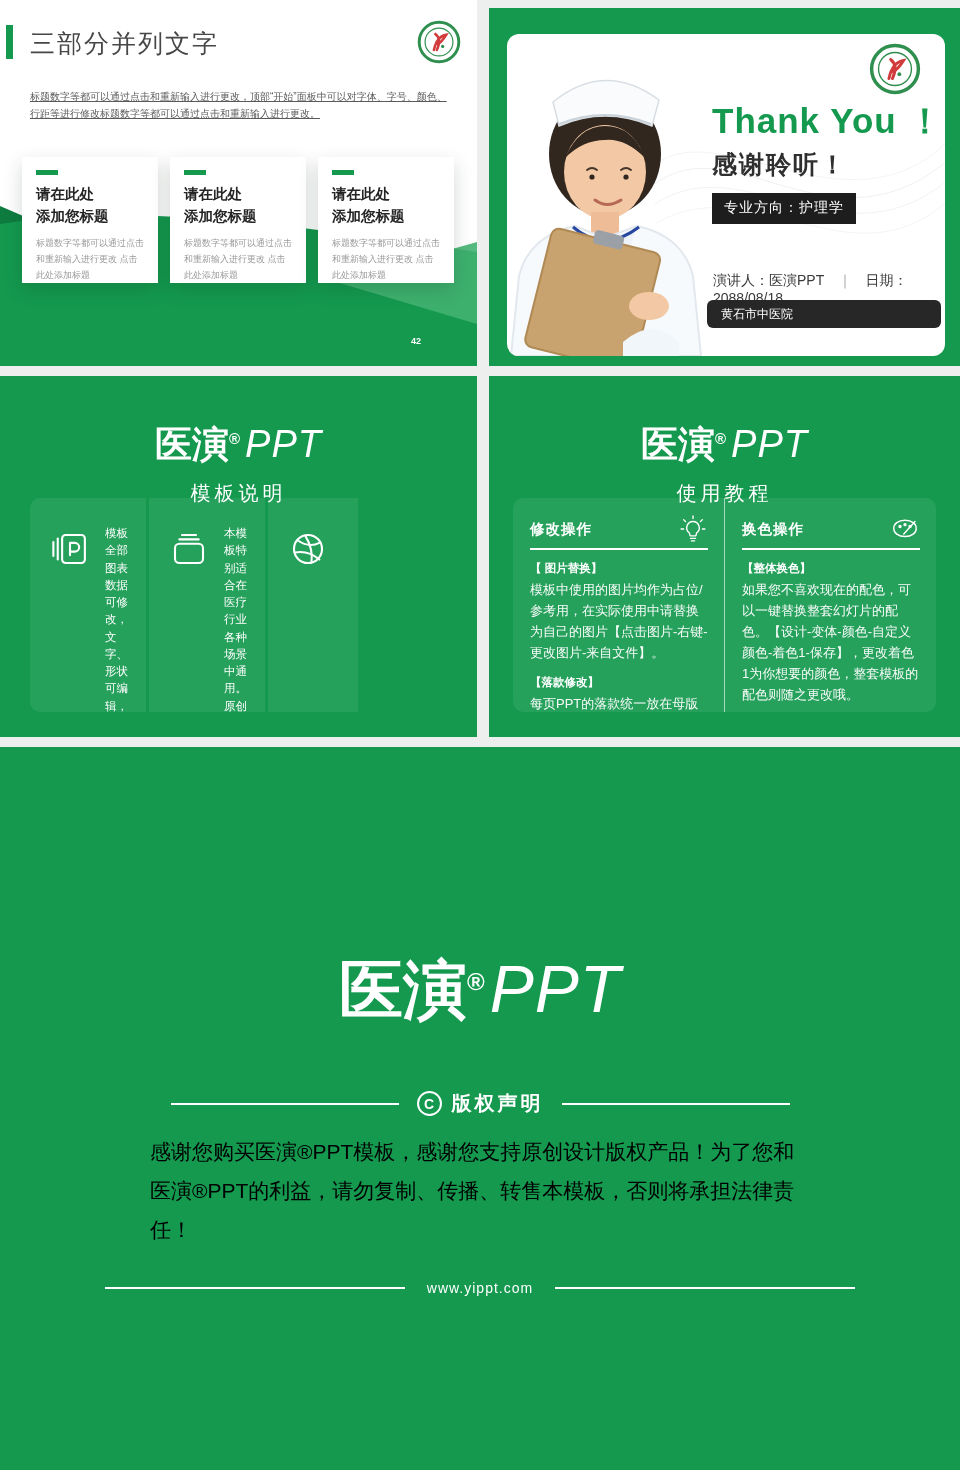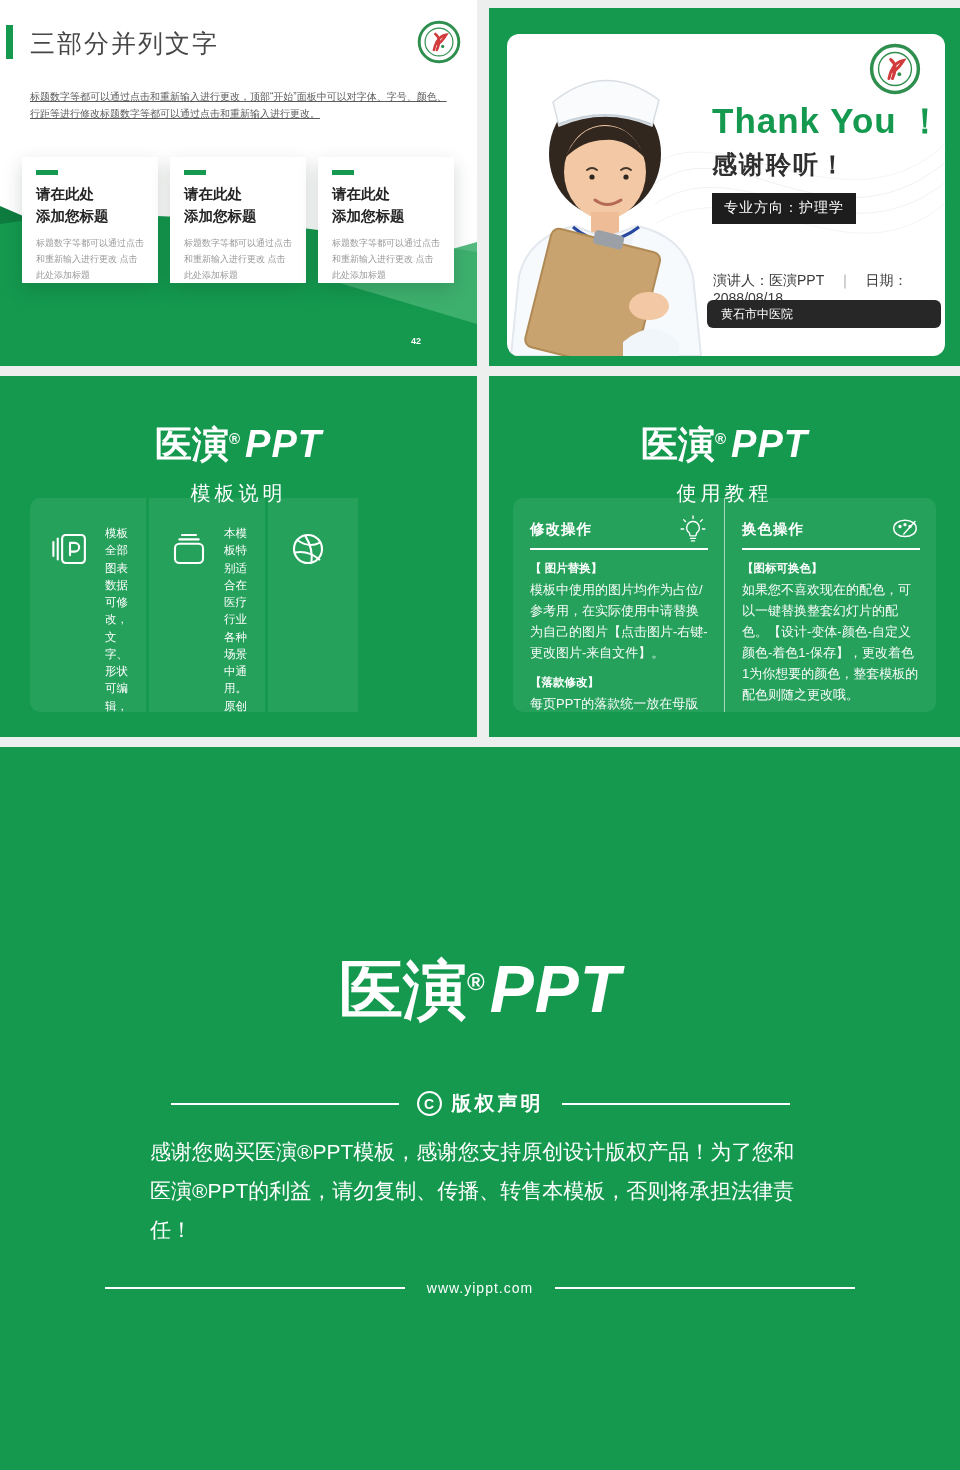--- a/index.html
+++ b/index.html
@@ -40,21 +40,21 @@
   .s2-info{position:absolute;left:206px;top:238px;font-size:14px;color:#3a3a3a;}
   .s2-info .sep{color:#9a9a9a;margin:0 10px;}
   .s2-banner{position:absolute;left:200px;right:4px;top:266px;height:28px;background:#272727;border-radius:6px;color:#fff;font-size:12px;line-height:28px;padding-left:14px;z-index:2;}
   .s2-nurse{position:absolute;left:-4px;bottom:0;width:214px;height:302px;z-index:3;}
 
   
   .gpanel{position:absolute;background:var(--g);color:#fff;}
   .brand-logo{text-align:center;color:#fff;white-space:nowrap;}
   .logo-cn{font-weight:800;}
   .logo-reg{font-weight:700;vertical-align:super;}
-  .logo-en{font-weight:700;font-style:italic;letter-spacing:1px;margin-left:5px;}
+  .logo-en{font-weight:400;font-style:italic;letter-spacing:1px;margin-left:5px;}
   .panel-sub{text-align:center;color:#fff;letter-spacing:4px;}
 
   
   #panel-note{left:0;top:376px;width:477px;height:361px;}
   #panel-note .brand-logo{padding-top:44px;font-size:37px;}
   #panel-note .logo-reg{font-size:15px;}
   #panel-note .logo-en{font-size:38px;}
   #panel-note .panel-sub{margin-top:10px;font-size:20px;}
   .note-grid{position:absolute;left:30px;top:122px;width:420px;height:214px;display:grid;grid-template-columns:1fr 1fr 1fr 1fr;grid-template-rows:1fr 1fr;gap:3px;border-radius:10px;overflow:hidden;}
   .note-cell{background:rgba(255,255,255,.08);display:flex;align-items:flex-start;padding:27px 18px 0 19px;}
@@ -81,21 +81,21 @@
   
   #panel-copyright{left:0;top:747px;width:960px;height:723px;}
   #panel-copyright .brand-logo{padding-top:200px;font-size:64px;}
   #panel-copyright .logo-reg{font-size:24px;}
   #panel-copyright .logo-en{font-size:66px;}
   .cr-row{display:flex;align-items:center;justify-content:center;margin-top:56px;gap:18px;}
   .cr-line{width:228px;height:2px;background:#fff;}
   .cr-mid{display:flex;align-items:center;gap:10px;}
   .c-badge{width:25px;height:25px;border:2.5px solid #fff;border-radius:50%;display:flex;align-items:center;justify-content:center;font-size:14px;font-weight:800;color:#fff;}
   .cr-title{font-size:20px;font-weight:700;letter-spacing:3px;}
-  .cr-body{width:660px;margin:16px auto 0;font-size:21px;line-height:1.85;color:#ffffff;}
+  .cr-body{width:660px;margin:16px auto 0;font-size:21px;line-height:1.85;color:#000000;}
   .www-row{display:flex;align-items:center;justify-content:center;margin-top:30px;gap:22px;}
   .www-line{width:300px;height:2px;background:#fff;}
   .www{font-size:14px;letter-spacing:1px;color:#fff;cursor:pointer;}
 </style>
 </head>
 <body>
 
 <div class="page">
 
   <section id="slide1">
@@ -275,21 +275,21 @@
           <span class="tut-head-label">换色操作</span>
           <svg viewBox="0 0 48 48" fill="none" stroke="#fff" stroke-width="2.2" stroke-linecap="round" stroke-linejoin="round">
             <path d="M24 10 c11 0 18 6 18 13 c0 7 -7 13 -18 13 c-11 0 -18 -6 -18 -13 c0 -7 7 -13 18 -13 z"></path>
             <circle cx="16" cy="20" r="1.6" fill="#fff"></circle>
             <circle cx="24" cy="17" r="1.6" fill="#fff"></circle>
             <circle cx="32" cy="20" r="1.6" fill="#fff"></circle>
             <path d="M40 12 L22 32"></path>
           </svg>
         </div>
         <div class="tut-underline"></div>
-        <p class="tut-label">【图标可换色】</p>
+        <p class="tut-label">【整体换色】</p>
         <p class="tut-body">如果您不喜欢现在的配色，可以一键替换整套幻灯片的配色。【设计-变体-颜色-自定义颜色-着色1-保存】，更改着色1为你想要的颜色，整套模板的配色则随之更改哦。</p>
         <p class="tut-label tut-sec2">【图标换色】</p>
         <p class="tut-body">模板所使用的图标均为矢量格式，直接修改其填充颜色即可换色（图标可无限放大）。</p>
       </div>
     </div>
   </section>
 
   <section id="panel-copyright" class="gpanel">
     <div class="brand-logo">
       <span class="logo-cn">医演</span><span class="logo-reg">®</span><span class="logo-en">PPT</span>

